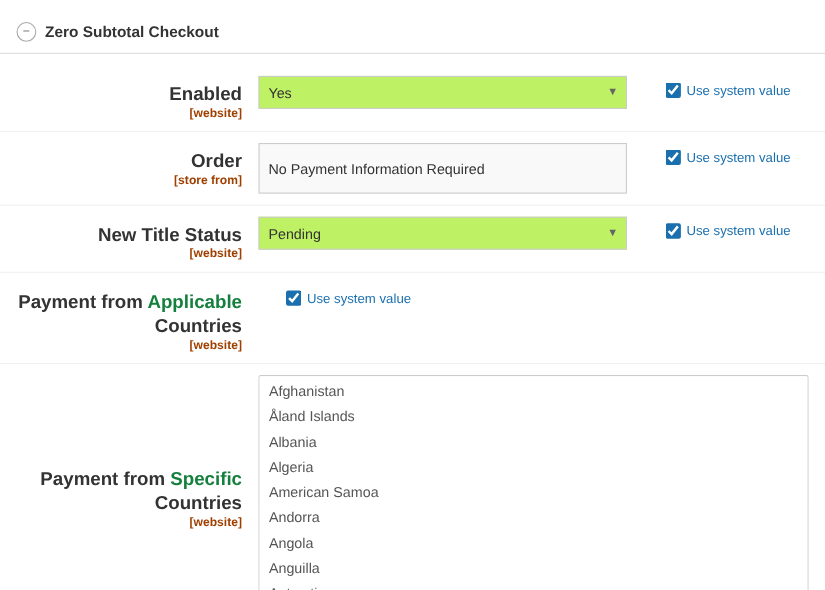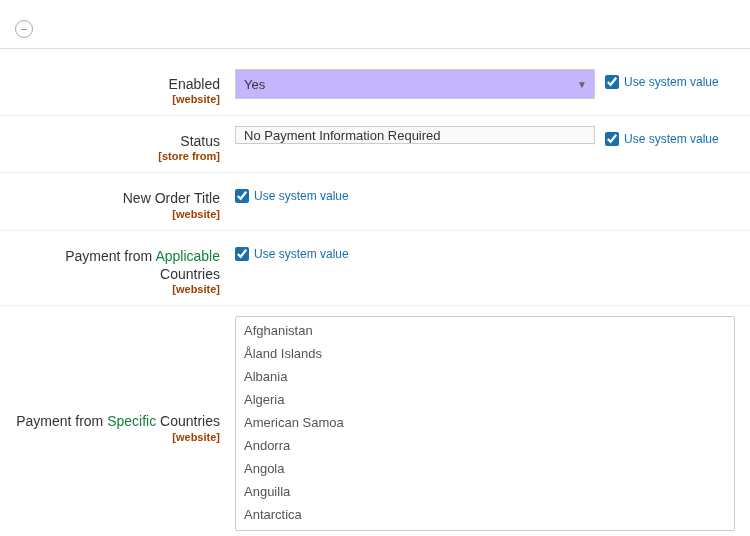--- a/index.html
+++ b/index.html
@@ -54,23 +54,23 @@
 
     .form-label-cell {
       width: 220px;
       text-align: right;
       padding-right: 15px;
       padding-top: 6px;
       flex-shrink: 0;
     }
 
     .form-label {
-      font-weight: normal;
-      color: #333;
-      font-size: 14px;
+      font-weight: bold;
+      color: #333;
+      font-size: 17px;
       line-height: 1.3;
     }
 
     .form-label .highlight {
       color: #15803d;
     }
 
     .form-scope {
       display: block;
       font-size: 11px;
@@ -86,21 +86,21 @@
     }
 
     .form-input-wrapper {
       flex: 1;
     }
 
     .form-select {
       width: 100%;
       padding: 5px 8px;
       border: 1px solid #ccc;
-      background: #c4b5fd;
+      background: #bef264;
       font-size: 13px;
       color: #333;
       height: 30px;
       appearance: none;
       -webkit-appearance: none;
       cursor: pointer;
       background-image: none;
     }
 
     .select-wrapper {
@@ -119,21 +119,21 @@
       pointer-events: none;
     }
 
     .form-text-input {
       width: 100%;
       padding: 5px 8px;
       border: 1px solid #ccc;
       background: #f9f9f9;
       font-size: 13px;
       color: #333;
-      height: 18px;
+      height: 46px;
     }
 
     .form-listbox {
       width: 100%;
       border: 1px solid #ccc;
       background: #fff;
       font-size: 13px;
       color: #555;
       height: 215px;
       overflow-y: scroll;
@@ -145,20 +145,21 @@
       line-height: 1.6;
     }
 
     .use-system-value {
       display: flex;
       align-items: center;
       gap: 5px;
       white-space: nowrap;
       padding-top: 6px;
       min-width: 130px;
+      margin-left: 25px;
     }
 
     .use-system-value input[type="checkbox"] {
       width: 14px;
       height: 14px;
       cursor: pointer;
       accent-color: #1a6fae;
     }
 
     .use-system-value label {
@@ -173,20 +174,21 @@
   </style>
 </head>
 <body>
 
 <div class="page-container">
 
   <div class="section-header">
     <div class="section-header-icon">
       <span>−</span>
     </div>
+    <span class="section-title">Zero Subtotal Checkout</span>
   </div>
 
   <div class="form-row">
     <div class="form-label-cell">
       <span class="form-label">Enabled</span>
       <span class="form-scope">[website]</span>
     </div>
     <div class="form-control-cell">
       <div class="form-input-wrapper">
         <div class="select-wrapper">
@@ -198,40 +200,48 @@
       </div>
       <div class="use-system-value">
         <input type="checkbox" checked="" id="enabled_sys" style="">
         <label for="enabled_sys">Use system value</label>
       </div>
     </div>
   </div>
 
   <div class="form-row">
     <div class="form-label-cell">
-      <span class="form-label">Status</span>
+      <span class="form-label">Order</span>
       <span class="form-scope">[store from]</span>
     </div>
     <div class="form-control-cell">
       <div class="form-input-wrapper">
         <input type="text" class="form-text-input" value="No Payment Information Required" style="">
       </div>
       <div class="use-system-value">
         <input type="checkbox" checked="" id="title_sys" style="">
         <label for="title_sys">Use system value</label>
       </div>
     </div>
   </div>
 
   <div class="form-row">
     <div class="form-label-cell">
-      <span class="form-label">New Order Title</span>
-      <span class="form-scope">[website]</span>
-    </div>
-    <div class="form-control-cell">
+      <span class="form-label">New Title Status</span>
+      <span class="form-scope">[website]</span>
+    </div>
+    <div class="form-control-cell">
+      <div class="form-input-wrapper">
+        <div class="select-wrapper">
+          <select class="form-select">
+            <option>Pending</option>
+            <option>Processing</option>
+          </select>
+        </div>
+      </div>
       <div class="use-system-value">
         <input type="checkbox" checked="" id="order_sys" style="">
         <label for="order_sys">Use system value</label>
       </div>
     </div>
   </div>
 
   <div class="form-row">
     <div class="form-label-cell">
       <span class="form-label">

